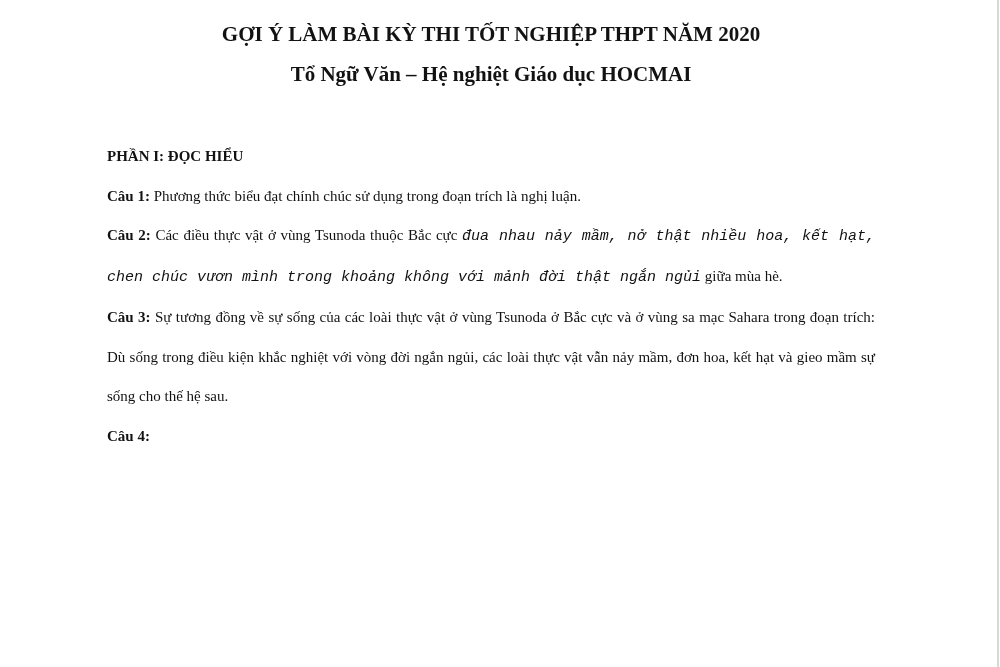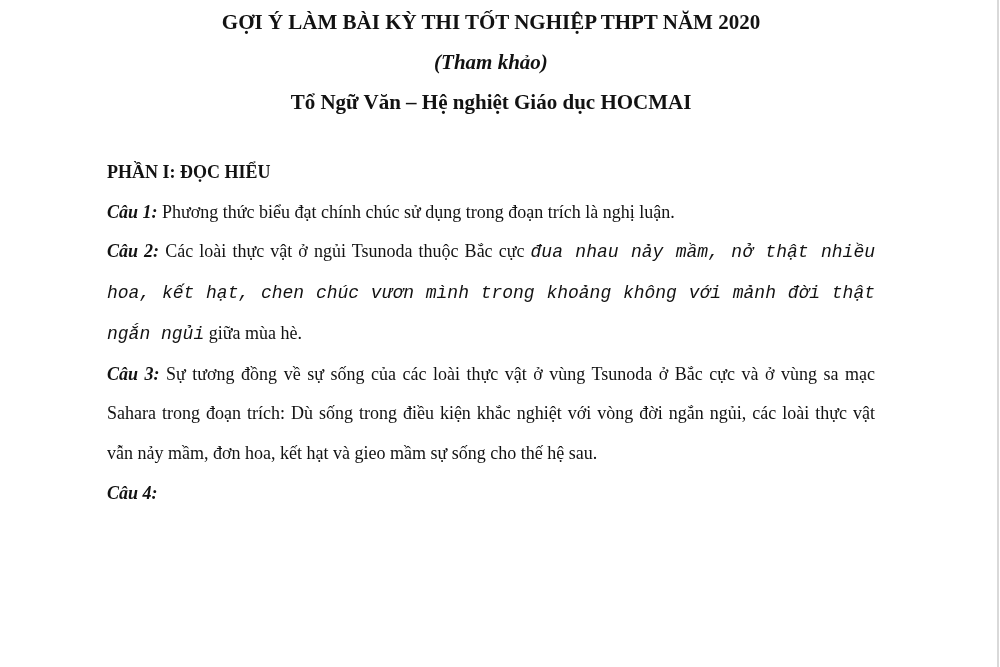--- a/index.html
+++ b/index.html
@@ -17,69 +17,68 @@
     background: #ffffff;
     color: #121212;
     overflow: hidden;
   }
   .content {
     position: absolute;
     left: 107px;
     top: 0;
     width: 768px;
   }
-  .title-block { padding-top: 2px; }
+  .title-block { padding-top: 14px; }
   .title-block p {
     text-align: center;
     font-size: 21px;
     line-height: 40px;
     font-weight: bold;
     white-space: nowrap;
   }
   .title-note { font-style: italic; }
   .body-block {
-    margin-top: 31px;
-    font-size: 18px;
+    margin-top: 43px;
+    font-size: 15px;
     line-height: 39.7px;
     text-align: justify;
     text-justify: inter-word;
   }
   .heading {
     font-weight: bold;
     text-align: left;
   }
   .para { margin: 0; }
-  .para b { font-weight: bold; font-style: italic; }
+  .para b { font-weight: bold; }
   .para i { font-style: italic; font-family: Liberation Mono, monospace; }
   .edge-line {
     position: absolute;
     top: 0;
     right: 1px;
     width: 2px;
     height: 100%;
     background: #d9d9d9;
   }
 </style>
 </head>
 <body>
 
 <div class="page">
   <div class="content">
 
     <div class="title-block">
       <p>GỢI Ý LÀM BÀI KỲ THI TỐT NGHIỆP THPT NĂM 2020</p>
-      <p class="title-note">(Tham khảo)</p>
       <p>Tổ Ngữ Văn – Hệ nghiệt Giáo dục HOCMAI</p>
     </div>
 
     <div class="body-block">
       <p class="heading">PHẦN I: ĐỌC HIỂU</p>
       <div id="paragraphs">
           <p class="para"><b>Câu 1:</b><span> Phương thức biểu đạt chính chúc sử dụng trong đoạn trích là nghị luận.</span></p>
-          <p class="para"><b>Câu 2:</b><span> Các loài thực vật ở ngủi Tsunoda thuộc Bắc cực </span><i>đua nhau nảy mầm, nở thật nhiều hoa, kết hạt, chen chúc vươn mình trong khoảng không với mảnh đời thật ngắn ngủi</i><span> giữa mùa hè.</span></p>
+          <p class="para"><b>Câu 2:</b><span> Các điều thực vật ở vùng Tsunoda thuộc Bắc cực </span><i>đua nhau nảy mầm, nở thật nhiều hoa, kết hạt, chen chúc vươn mình trong khoảng không với mảnh đời thật ngắn ngủi</i><span> giữa mùa hè.</span></p>
           <p class="para"><b>Câu 3:</b><span> Sự tương đồng về sự sống của các loài thực vật ở vùng Tsunoda ở Bắc cực và ở vùng sa mạc Sahara trong đoạn trích: Dù sống trong điều kiện khắc nghiệt với vòng đời ngắn ngủi, các loài thực vật vẫn nảy mầm, đơn hoa, kết hạt và gieo mầm sự sống cho thế hệ sau.</span></p>
           <p class="para"><b>Câu 4:</b></p>
         </div>
     </div>
 
   </div>
   <div class="edge-line" style="background: rgb(217, 217, 217);"></div>
 </div>
 
 </body></html>

